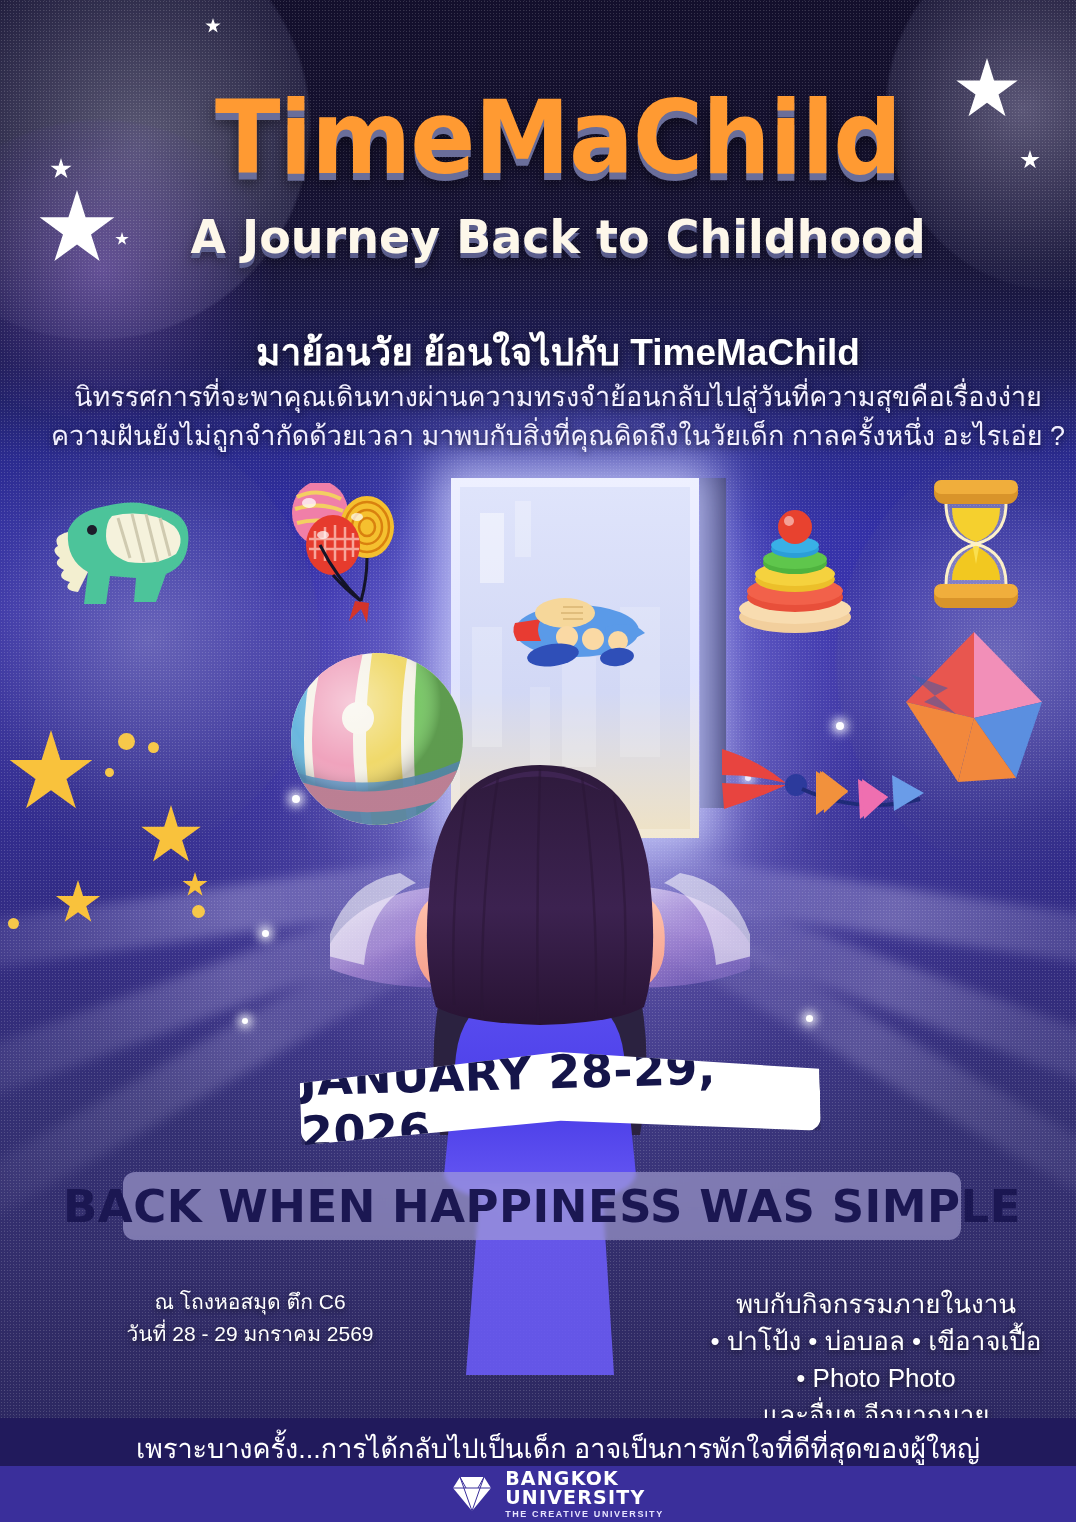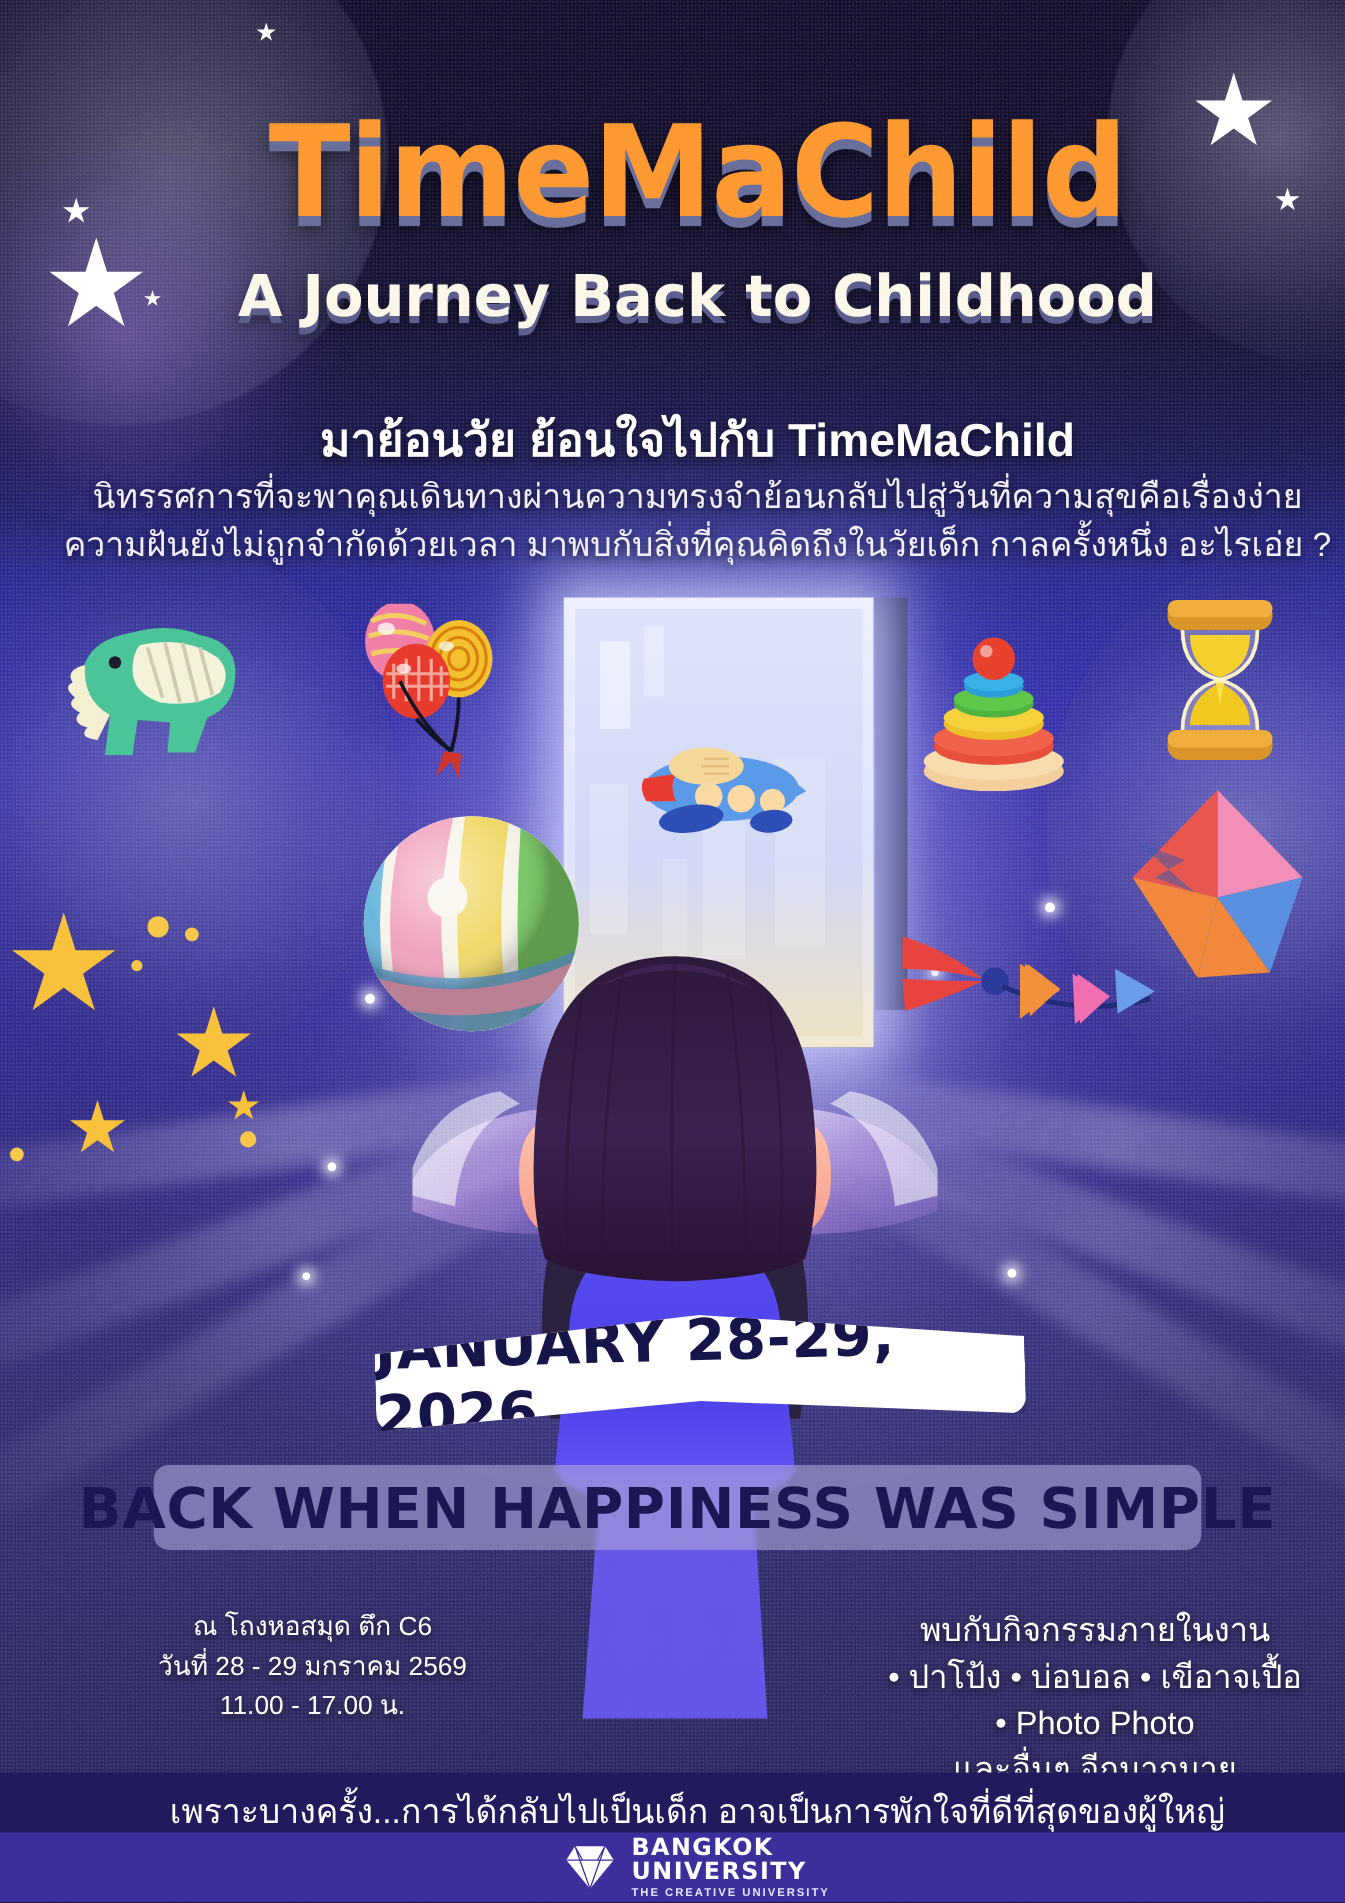--- a/index.html
+++ b/index.html
@@ -351,21 +351,20 @@
     <span class="datetext">JANUARY 28-29, 2026</span>
   </div>
 
   <div class="taglinebar">
     <span class="taglinetext">BACK  WHEN  HAPPINESS  WAS  SIMPLE</span>
   </div>
 
   <div class="infoleft">
     <div>ณ โถงหอสมุด ตึก C6</div>
     <div>วันที่ 28 - 29 มกราคม 2569</div>
-    <div>11.00 - 17.00 น.</div>
   </div>
   <div class="inforight">
     <div>พบกับกิจกรรมภายในงาน</div>
     <div>• ปาโป้ง • บ่อบอล • เขีอาจเปื้อ</div>
     <div>• Photo Photo</div>
     <div>และอื่นๆ อีกมากมาย</div>
   </div>
 
   <div class="footerband">
     <span class="footertext">เพราะบางครั้ง...การได้กลับไปเป็นเด็ก อาจเป็นการพักใจที่ดีที่สุดของผู้ใหญ่</span>

